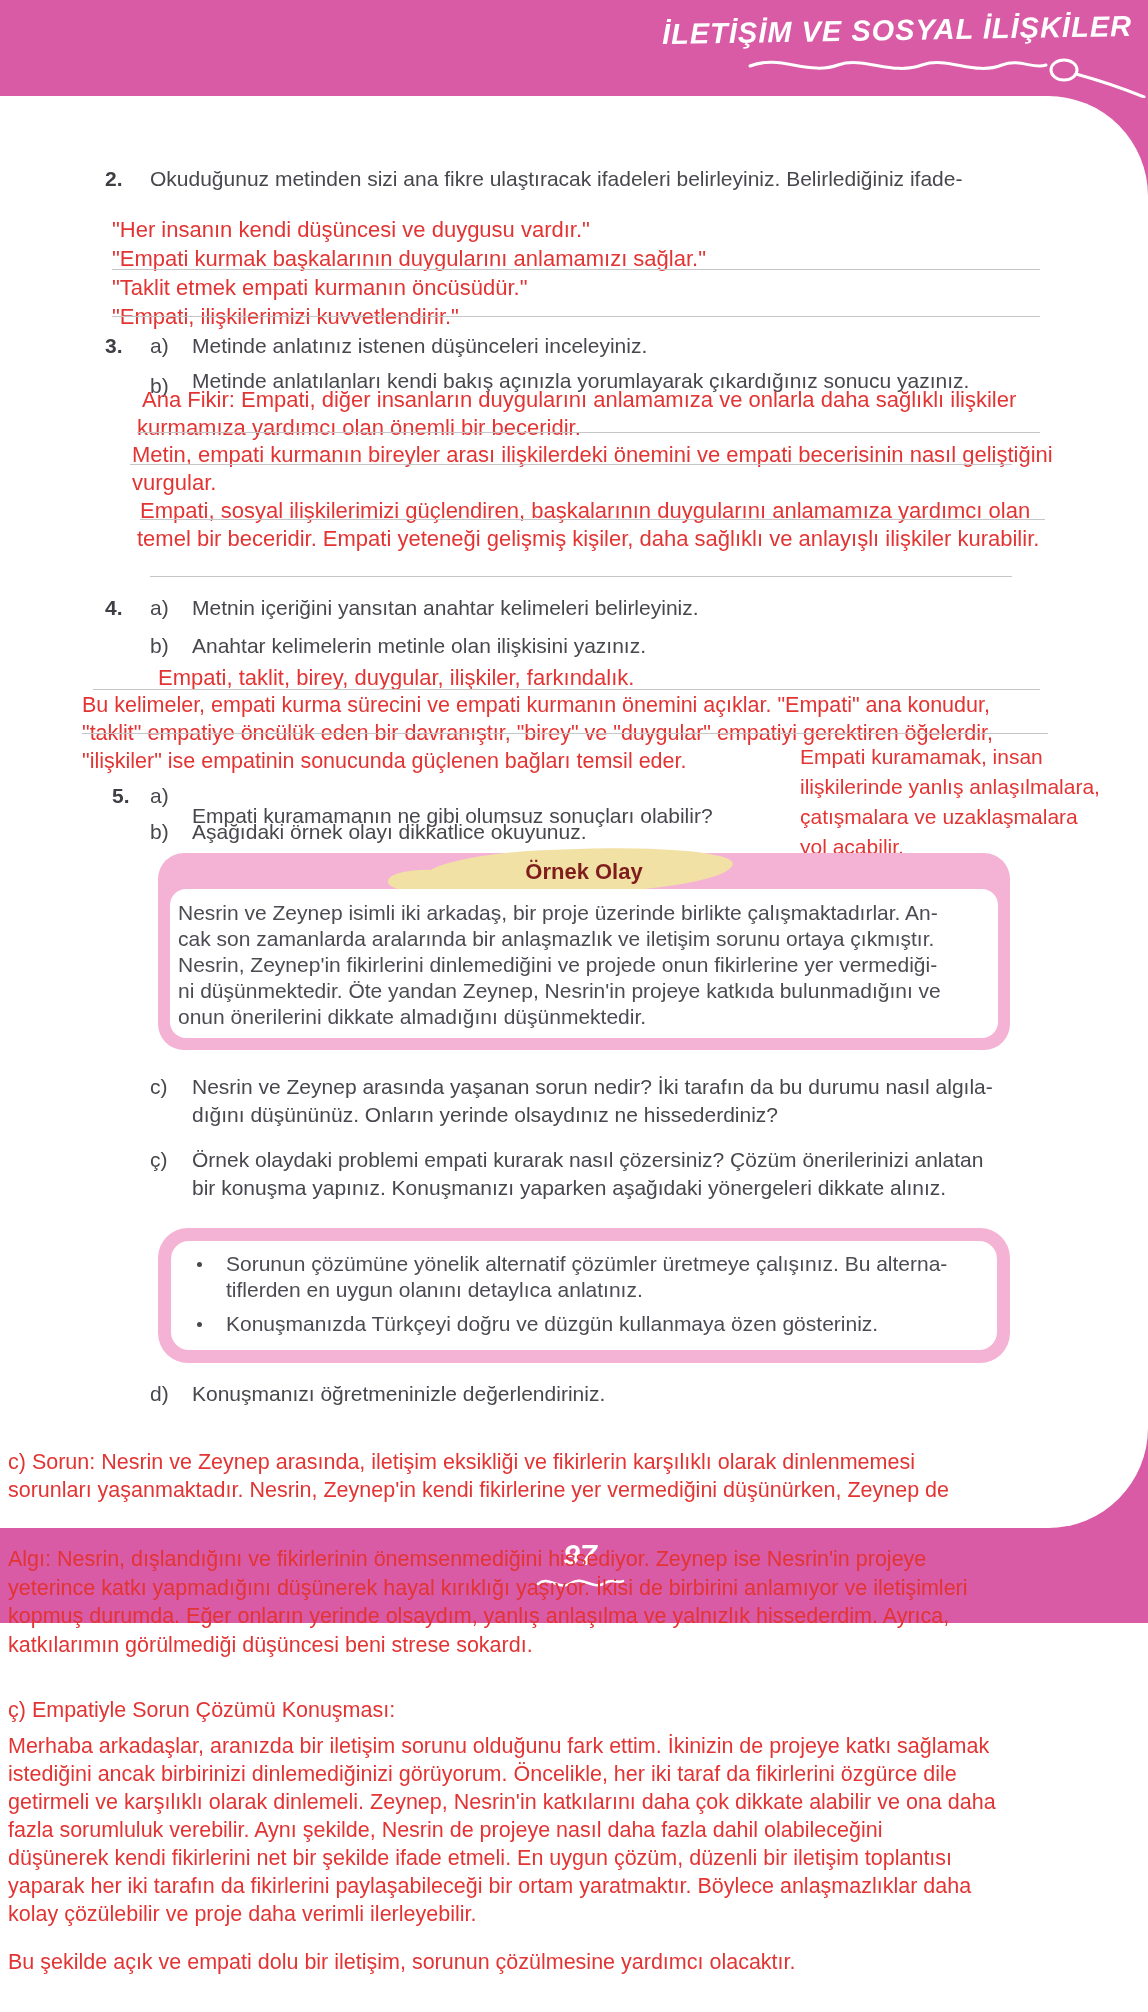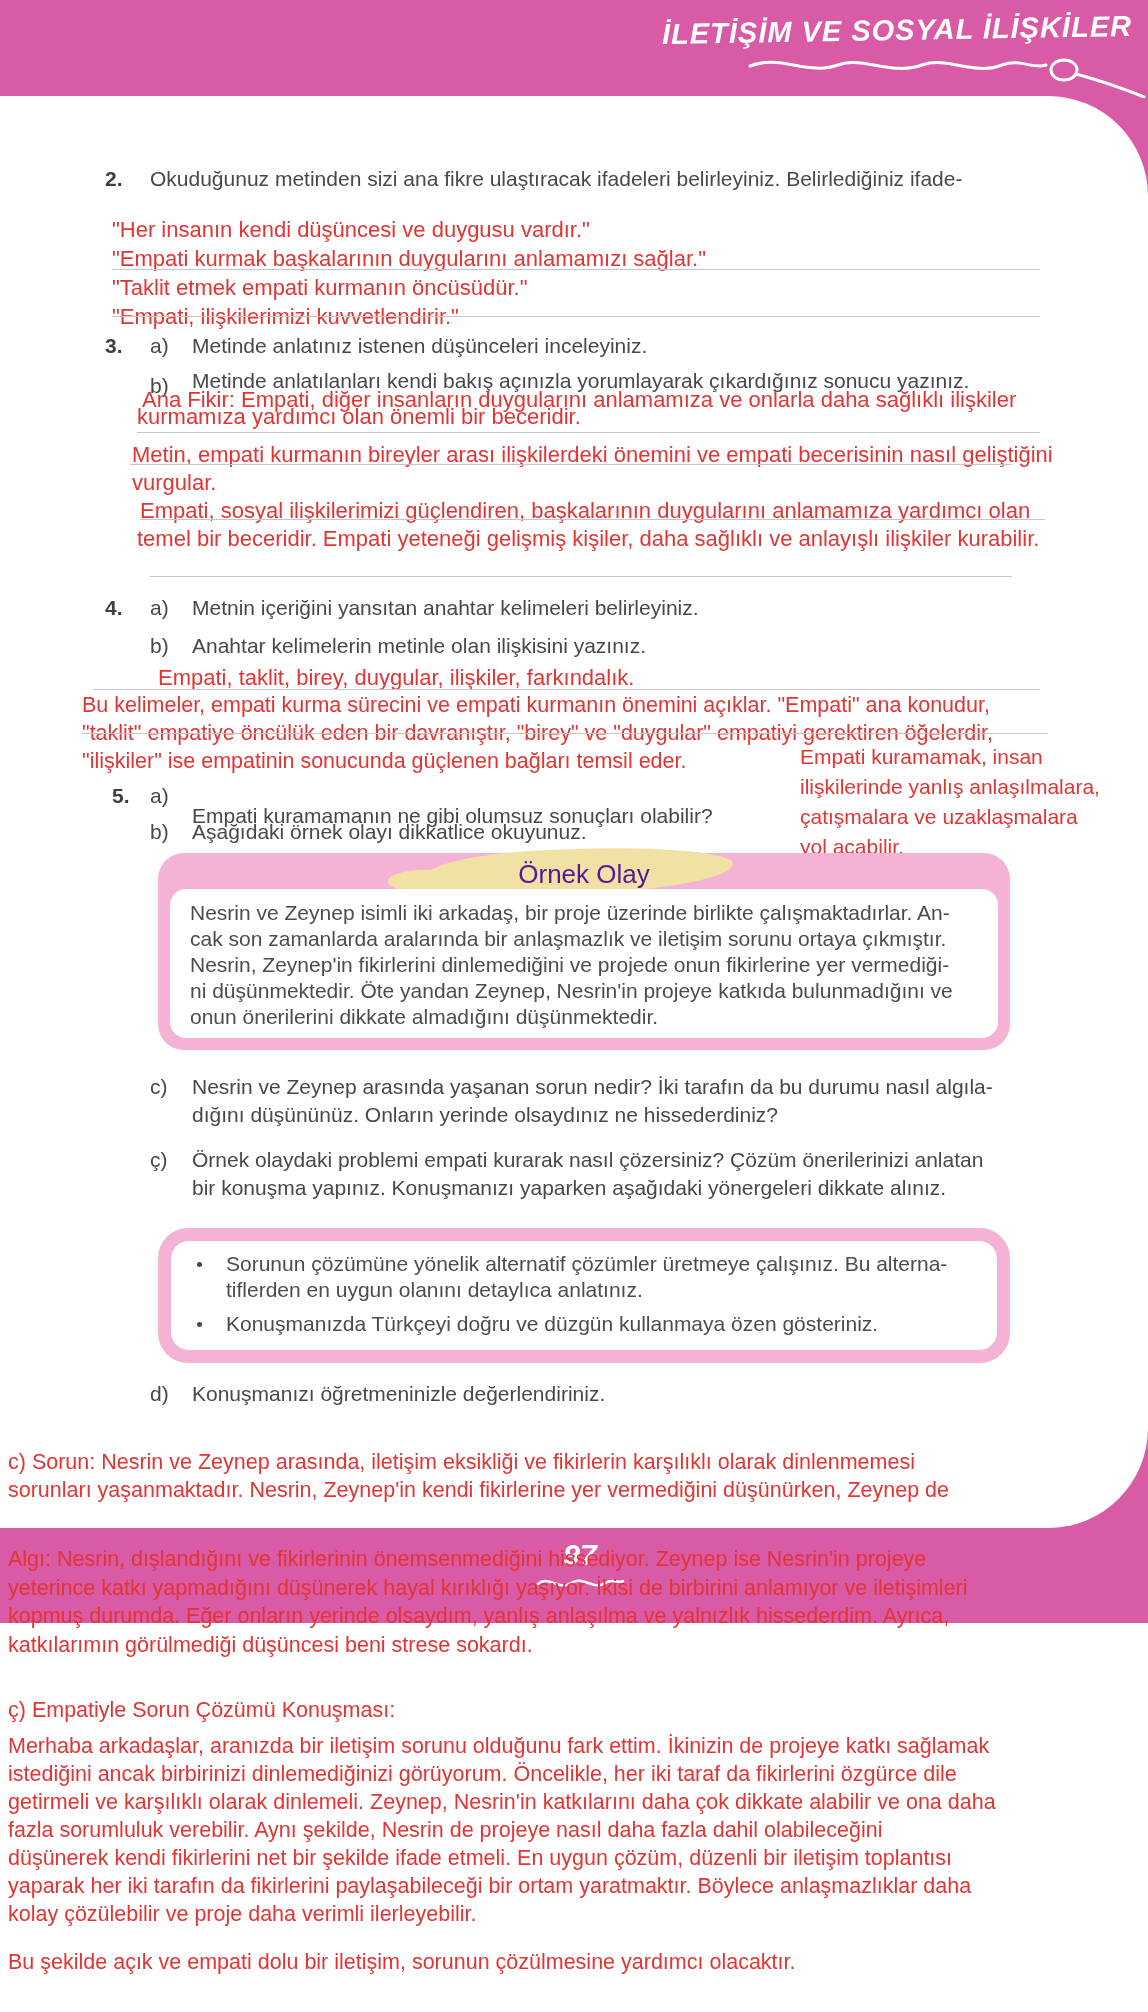--- a/index.html
+++ b/index.html
@@ -22,21 +22,21 @@
   .q .ln{white-space:nowrap;}
   
   .red{color:#e33434;font-size:22px;line-height:28px;}
   .red .ln{white-space:nowrap;}
   .red21{font-size:21.5px;}
   .rule{position:absolute;border-bottom:1.6px solid #c6c6c6;height:0;}
   
   .pinkbox{position:absolute;background:#f4b3d4;border-radius:26px;}
   .pinkbox .inner{position:absolute;background:#ffffff;border-radius:16px;}
   .boxtext{color:#4b4b52;font-size:21px;line-height:26px;}
-  .box-title{color:#4c1d95;font-size:26px;font-weight:400;}
+  .box-title{color:#7f1d1d;font-size:22px;font-weight:700;}
   .swash{position:absolute;background:#f1e1a4;border-radius:45% 55% 50% 50% / 60% 50% 60% 45%;}
   .bullet-dot{position:absolute;width:5px;height:5px;border-radius:50%;background:#47474d;}
   
   .page-num{color:#ffffff;font-size:30px;font-weight:bold;font-style:italic;}
 </style>
 </head>
 <body>
 
 <div id="page">
 
@@ -66,21 +66,21 @@
   <div class="abs red nowrap" style="left:112px;top:303px;">"Empati, ilişkilerimizi kuvvetlendirir."</div>
   <div class="rule" style="left:112px;top:269px;width:928px;"></div>
   <div class="rule" style="left:112px;top:316px;width:928px;"></div>
 
   <div class="abs q qnum" style="left:105px;top:332px;">3.</div>
   <div class="abs q" style="left:150px;top:332px;">a)</div>
   <div class="abs q nowrap" style="left:192px;top:332px;">Metinde anlatınız istenen düşünceleri inceleyiniz.</div>
   <div class="abs q" style="left:150px;top:372px;">b)</div>
   <div class="abs q nowrap" style="left:192px;top:367px;">Metinde anlatılanları kendi bakış açınızla yorumlayarak çıkardığınız sonucu yazınız.</div>
   <div class="abs red nowrap" style="left:142px;top:386px;">Ana Fikir: Empati, diğer insanların duygularını anlamamıza ve onlarla daha sağlıklı ilişkiler</div>
-  <div class="abs red nowrap" style="left:137px;top:403px;">kurmamıza yardımcı olan önemli bir beceridir.</div>
+  <div class="abs red nowrap" style="left:137px;top:414px;">kurmamıza yardımcı olan önemli bir beceridir.</div>
   <div class="rule" style="left:137px;top:432px;width:903px;"></div>
   <div class="abs red nowrap" style="left:132px;top:441px;">Metin, empati kurmanın bireyler arası ilişkilerdeki önemini ve empati becerisinin nasıl geliştiğini</div>
   <div class="rule" style="left:130px;top:464px;width:882px;"></div>
   <div class="abs red nowrap" style="left:132px;top:469px;">vurgular.</div>
   <div class="abs red nowrap" style="left:140px;top:497px;">Empati, sosyal ilişkilerimizi güçlendiren, başkalarının duygularını anlamamıza yardımcı olan</div>
   <div class="rule" style="left:140px;top:519px;width:905px;"></div>
   <div class="abs red nowrap" style="left:137px;top:525px;">temel bir beceridir. Empati yeteneği gelişmiş kişiler, daha sağlıklı ve anlayışlı ilişkiler kurabilir.</div>
   <div class="rule" style="left:150px;top:576px;width:862px;"></div>
 
   <div class="abs q qnum" style="left:105px;top:594px;">4.</div>
@@ -107,21 +107,21 @@
       <div class="ln">ilişkilerinde yanlış anlaşılmalara,</div>
       <div class="ln">çatışmalara ve uzaklaşmalara</div>
       <div class="ln">yol açabilir.</div>
     </div>
 
   <div class="pinkbox" style="left:158px;top:853px;width:852px;height:197px;">
     <div class="swash" style="left:265px;top:-4px;width:310px;height:44px;transform:rotate(-2deg);"></div>
     <div class="swash" style="left:230px;top:18px;width:120px;height:26px;transform:rotate(4deg);"></div>
     <div class="abs box-title" style="left:0;top:6px;width:852px;text-align:center;">Örnek Olay</div>
     <div class="inner" style="left:12px;top:36px;width:828px;height:149px;">
-      <div class="boxtext" style="padding:11px 0 0 20px;">
+      <div class="boxtext" style="padding:11px 0 0 8px;">
           <div class="ln">Nesrin ve Zeynep isimli iki arkadaş, bir proje üzerinde birlikte çalışmaktadırlar. An-</div>
           <div class="ln">cak son zamanlarda aralarında bir anlaşmazlık ve iletişim sorunu ortaya çıkmıştır.</div>
           <div class="ln">Nesrin, Zeynep'in fikirlerini dinlemediğini ve projede onun fikirlerine yer vermediği-</div>
           <div class="ln">ni düşünmektedir. Öte yandan Zeynep, Nesrin'in projeye katkıda bulunmadığını ve</div>
           <div class="ln">onun önerilerini dikkate almadığını düşünmektedir.</div>
         </div>
     </div>
   </div>
 
   <div class="abs q" style="left:150px;top:1073px;">c)</div>

